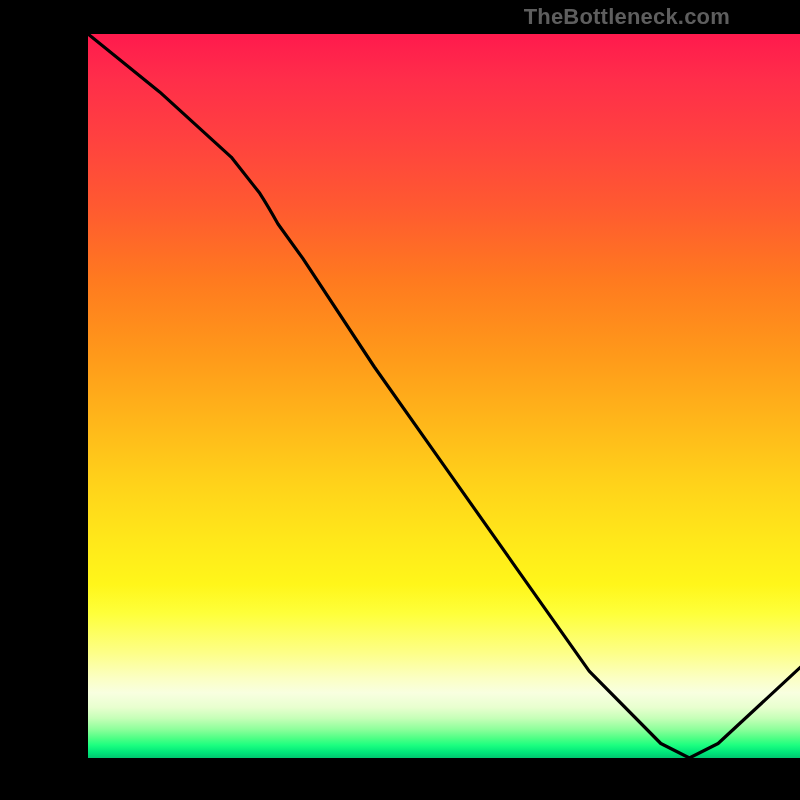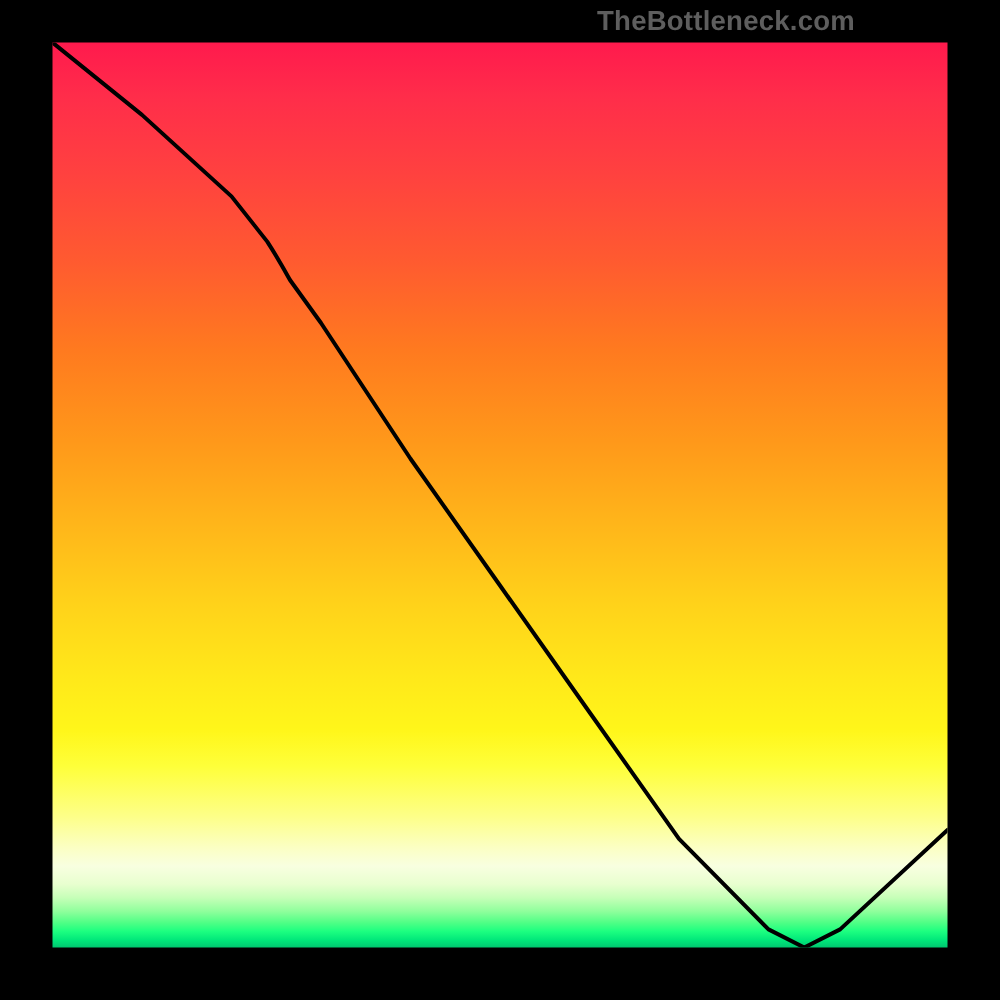--- a/index.html
+++ b/index.html
@@ -8,20 +8,21 @@
     width: 800px;
     height: 800px;
     background: #000000;
     overflow: hidden;
     font-family: Arial, Helvetica, sans-serif;
   }
   .container {
     position: relative;
     width: 696px;
     height: 800px;
+    margin-left: 46px;
   }
   .watermark {
     position: absolute;
     top: 4px;
     right: 12px;
     color: #5e5e5e;
     font-size: 22px;
     font-weight: 600;
     letter-spacing: 0.2px;
     z-index: 50;

